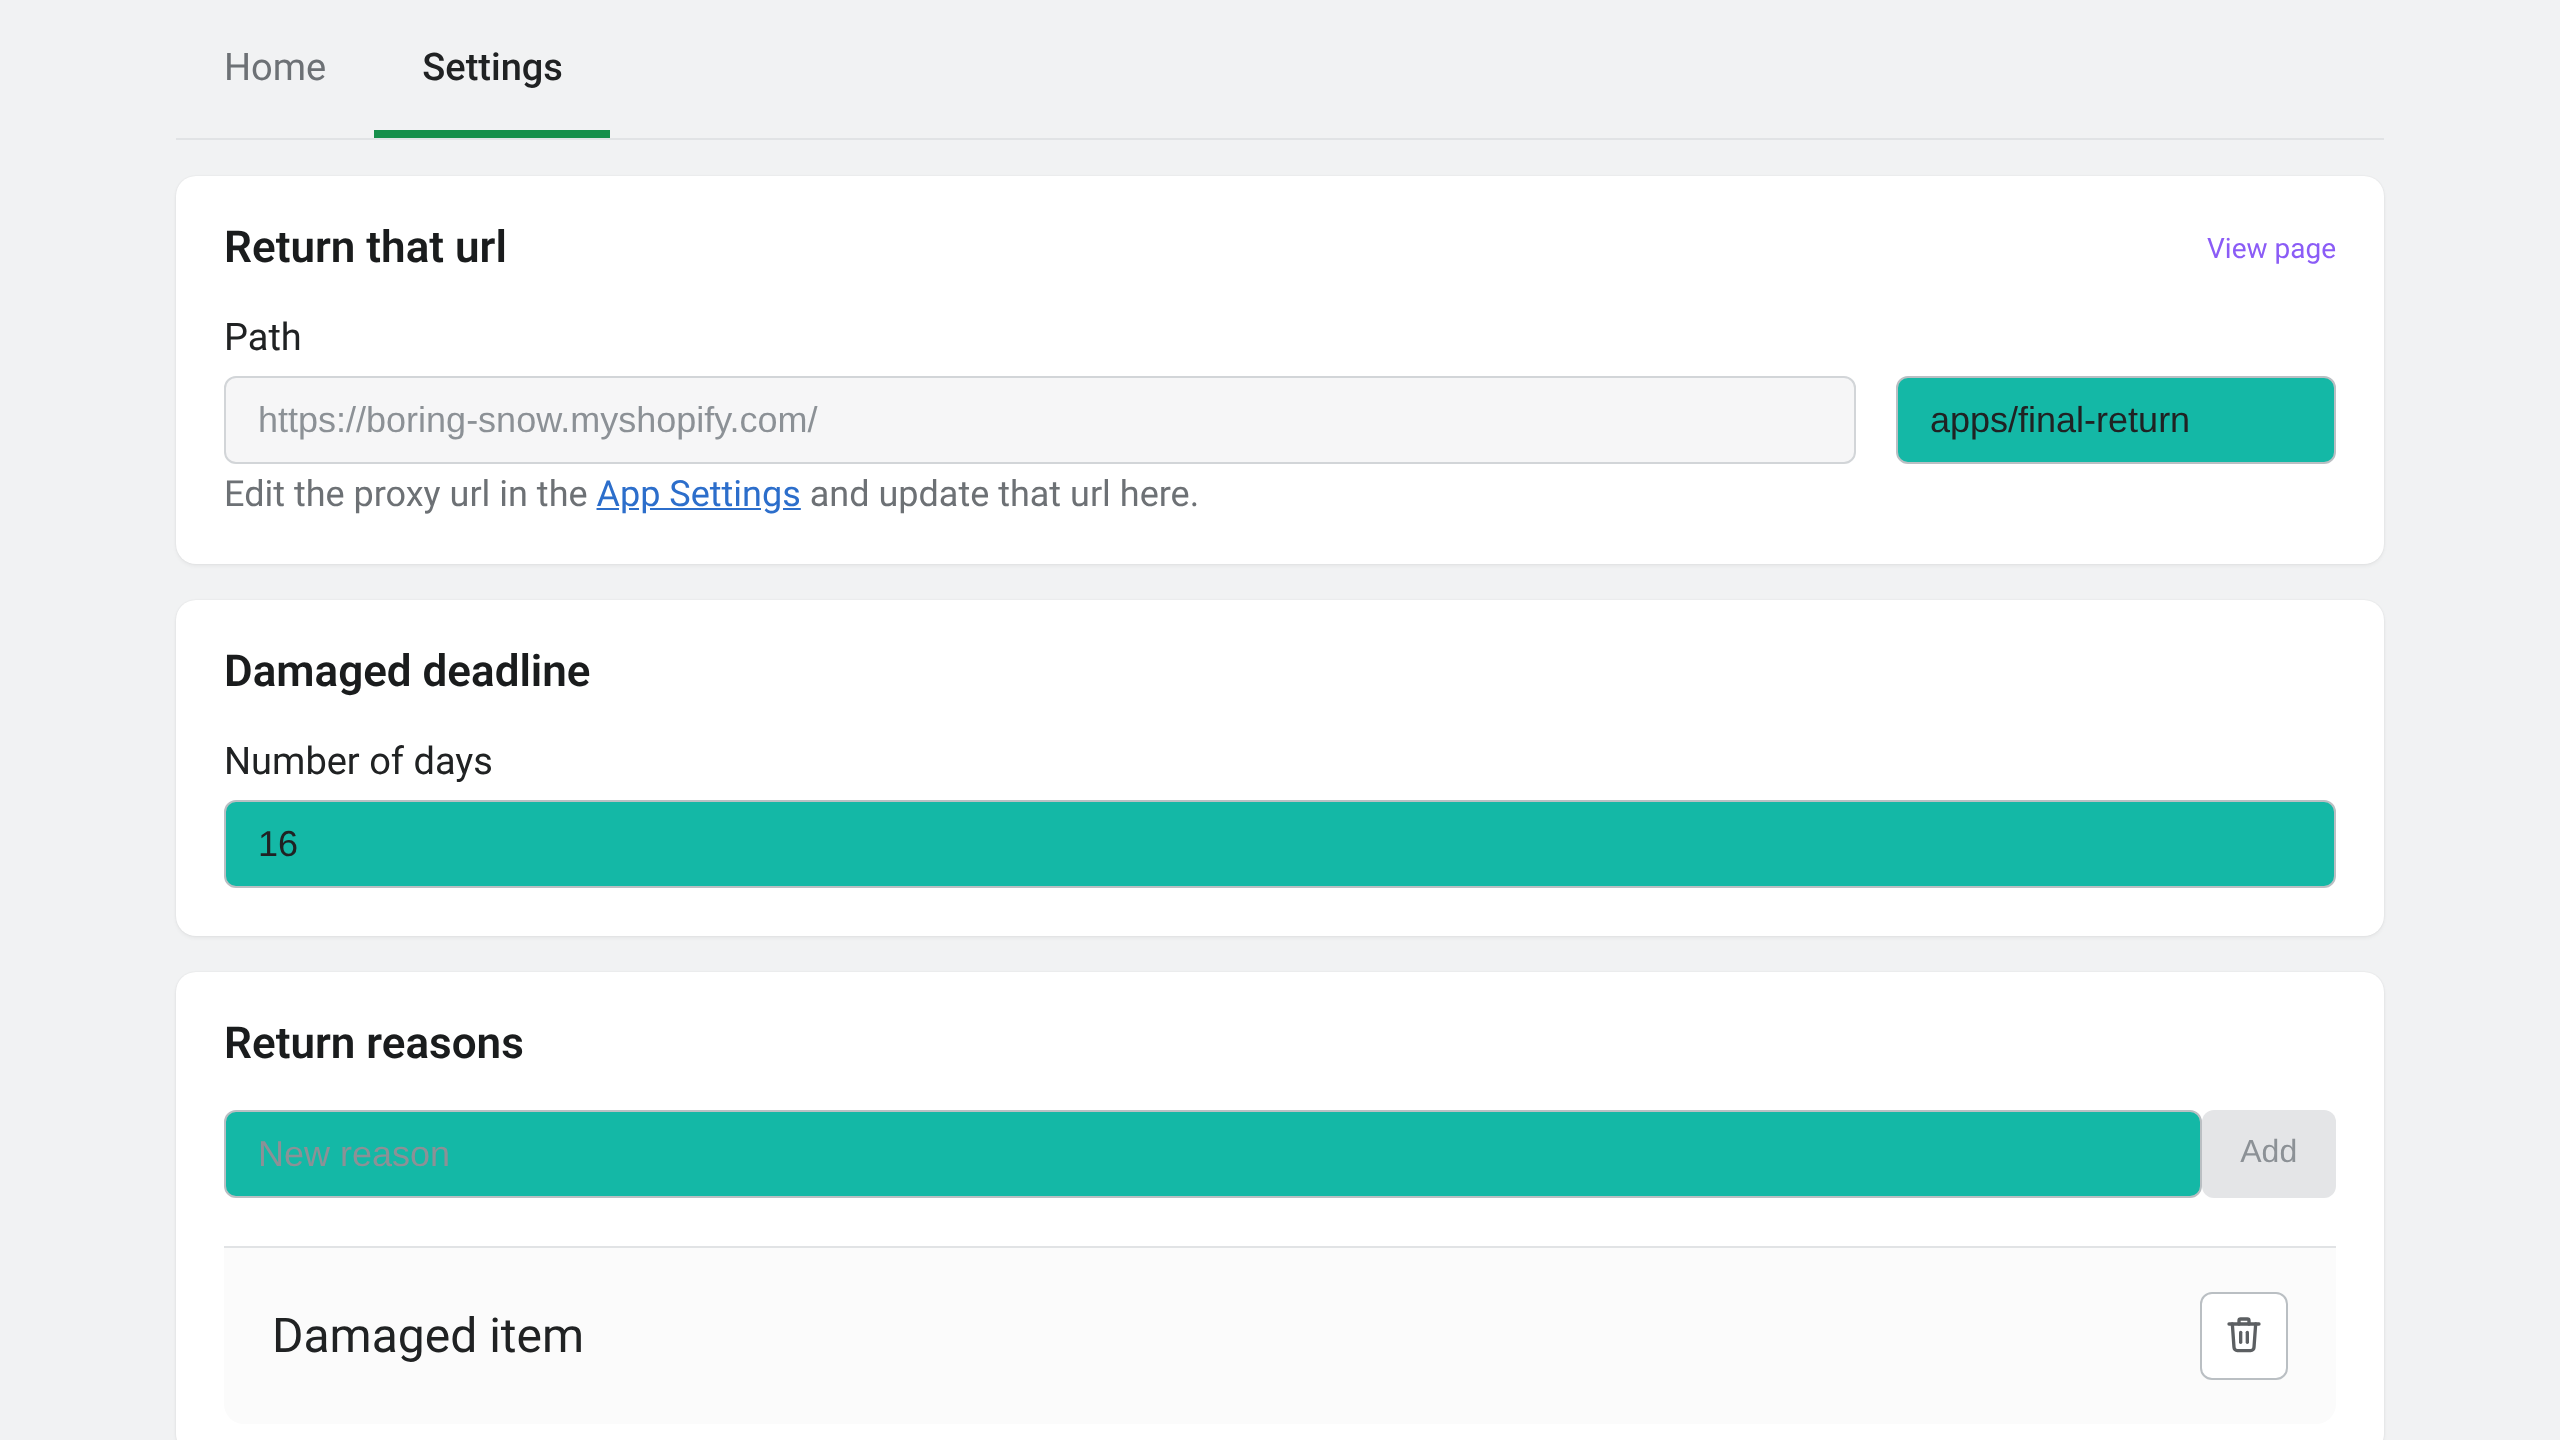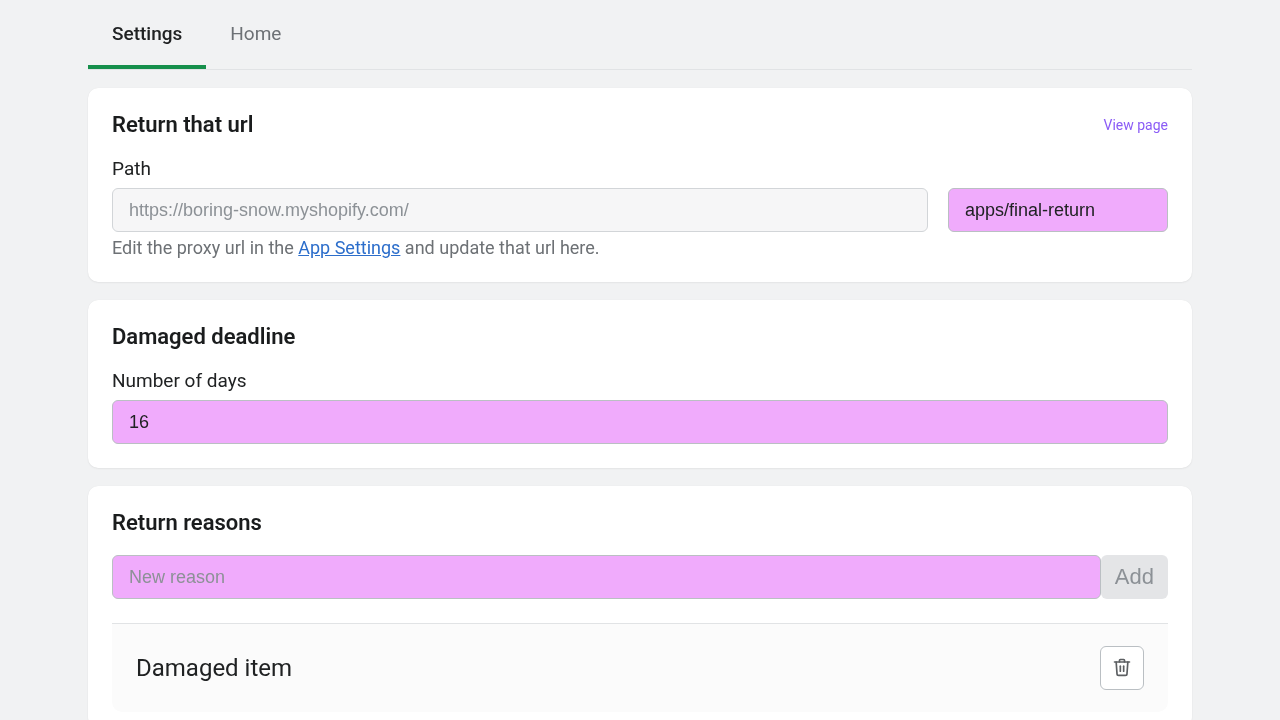--- a/index.html
+++ b/index.html
@@ -67,21 +67,21 @@
     gap: 20px;
   }
   .input, .input-disabled {
     width: 100%;
     height: 44px;
     padding: 8px 16px;
     font-size: 18px;
     border: 1px solid #babfc3;
     border-radius: 6px;
     color: #202223;
-    background: #f0abfc;
+    background: #14b8a6;
     outline: none;
   }
   .input-disabled {
     background: #f6f6f7;
     color: #8c9196;
     border-color: #d2d5d8;
   }
   .path-suffix {
     width: 220px;
     flex-shrink: 0;
@@ -100,21 +100,21 @@
     gap: 0;
     align-items: stretch;
   }
   .add-btn {
     width: 72px;
     height: 44px;
     border: none;
     border-radius: 6px;
     background: #e4e5e7;
     color: #8c9196;
-    font-size: 22px;
+    font-size: 16px;
     cursor: pointer;
   }
   .reason-list {
     background: #fbfbfb;
     border-radius: 0 0 10px 10px;
     padding: 22px 24px;
     display: flex;
     align-items: center;
     justify-content: space-between;
     border-top: 1px solid #e1e3e5;
@@ -141,22 +141,22 @@
     cursor: pointer;
   }
   .icon-btn svg { width: 20px; height: 20px; stroke: #5c5f62; }
   input::placeholder { color: #8c9196; }
 </style>
 </head>
 <body>
 
 <div class="page">
   <div class="tabs">
+    <div class="tab">Home</div>
     <div class="tab active">Settings</div>
-    <div class="tab">Home</div>
   </div>
 
   <div class="card">
     <div class="card-header">
       <div class="card-title">Return that url</div>
       <a class="link">View page</a>
     </div>
     <label class="field-label">Path</label>
     <div class="path-row">
       <input class="input-disabled" disabled="" value="https://boring-snow.myshopify.com/" style="">

